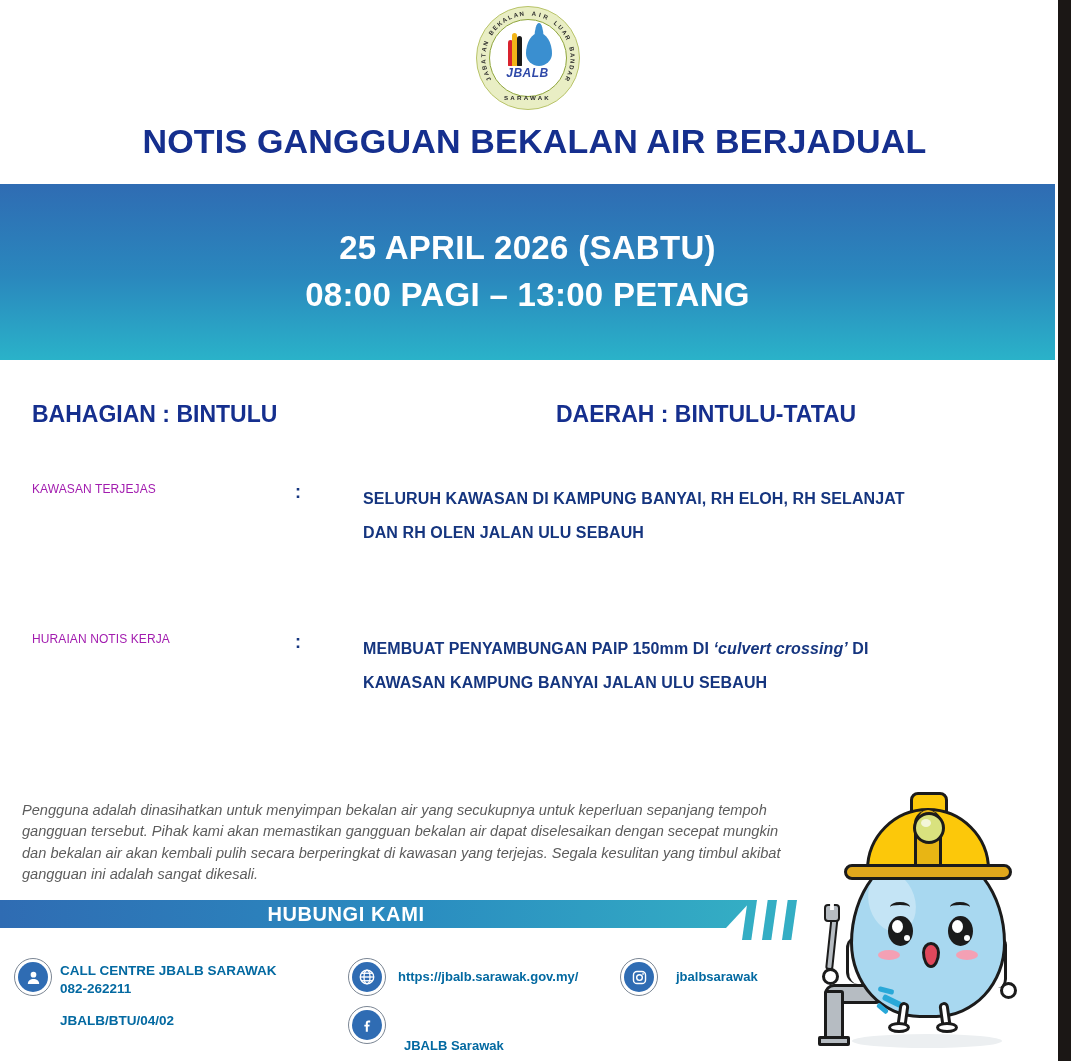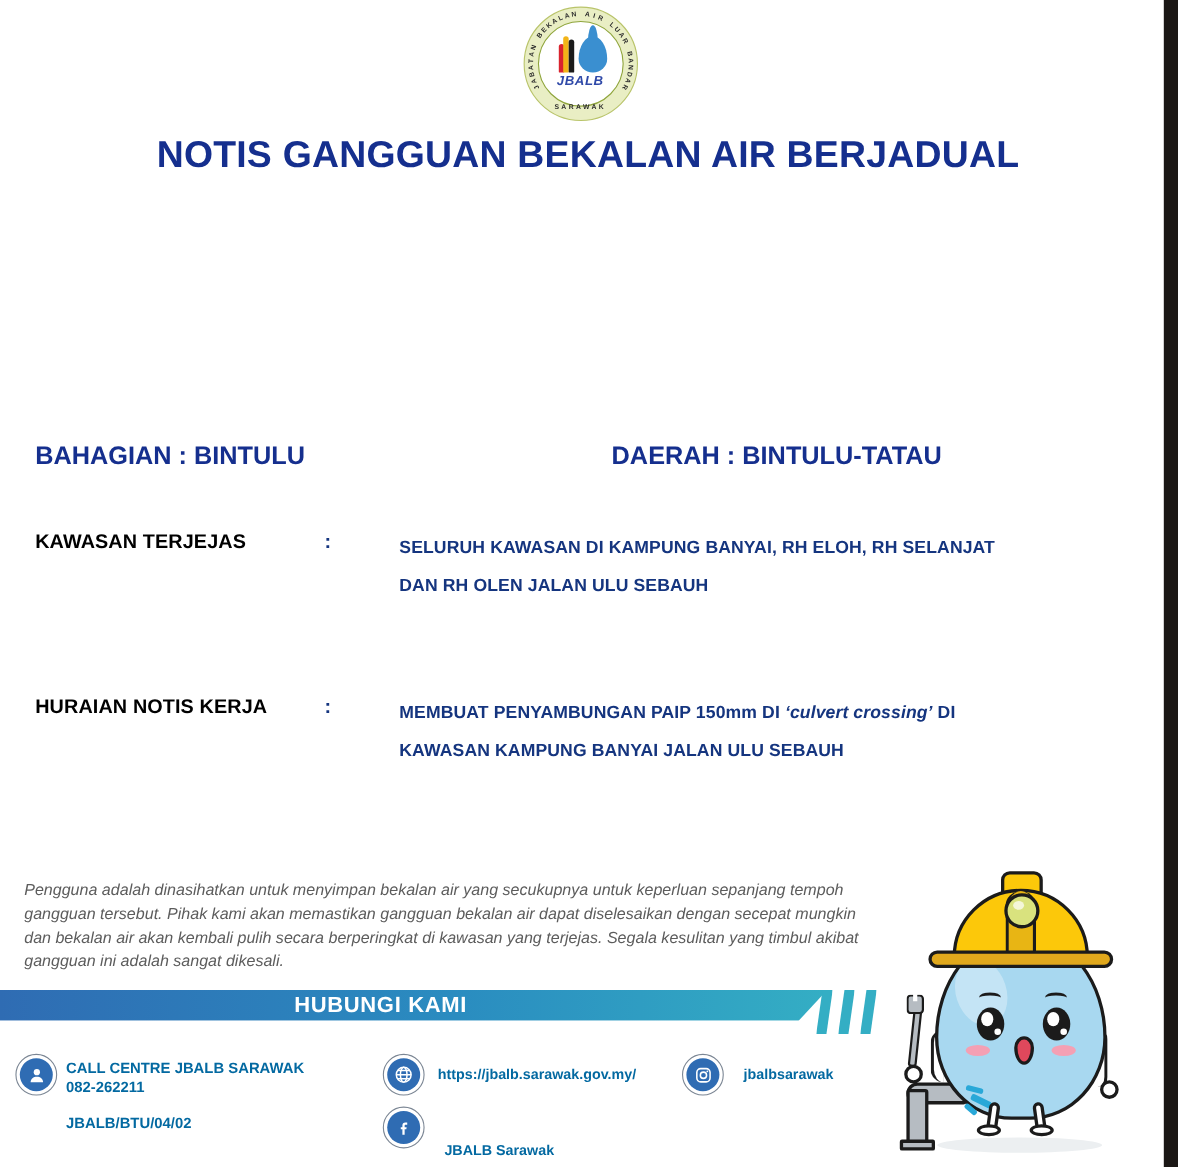--- a/index.html
+++ b/index.html
@@ -171,22 +171,22 @@
     position: absolute;
     left: 556px; top: 0;
     font-size: 23px; font-weight: bold;
     color: #152f8e;
   }
 
   .detail-row { position: absolute; left: 0; right: 16px; }
   .detail-row .label {
     position: absolute;
     left: 32px; top: 0;
-    font-size: 18px; font-weight: bold;
-    color: #000000;
+    font-size: 12px; font-weight: normal;
+    color: #a21caf;
     letter-spacing: .1px;
   }
   .detail-row .colon {
     position: absolute;
     left: 295px; top: 0;
     font-size: 18px; font-weight: bold;
     color: #15357f;
   }
   .detail-row .value {
     position: absolute;
@@ -577,20 +577,24 @@
           <i class="f3"></i>
       </div>
       <div class="droplet"></div>
       <div class="brand">JBALB</div>
       <div class="sarawak">SARAWAK</div>
     </div>
   </div>
 
   <div class="main-title">NOTIS GANGGUAN BEKALAN AIR BERJADUAL</div>
 
+  <div class="date-banner">
+    <div class="line">25 APRIL 2026 (SABTU)</div>
+    <div class="line">08:00 PAGI – 13:00 PETANG</div>
+  </div>
 
   <div class="region-row">
     <div class="region-left">BAHAGIAN : BINTULU</div>
     <div class="region-right">DAERAH : BINTULU-TATAU</div>
   </div>
 
   <div class="detail-row" id="row-kawasan">
     <div class="label">KAWASAN TERJEJAS</div>
     <div class="colon">:</div>
     <div class="value">

